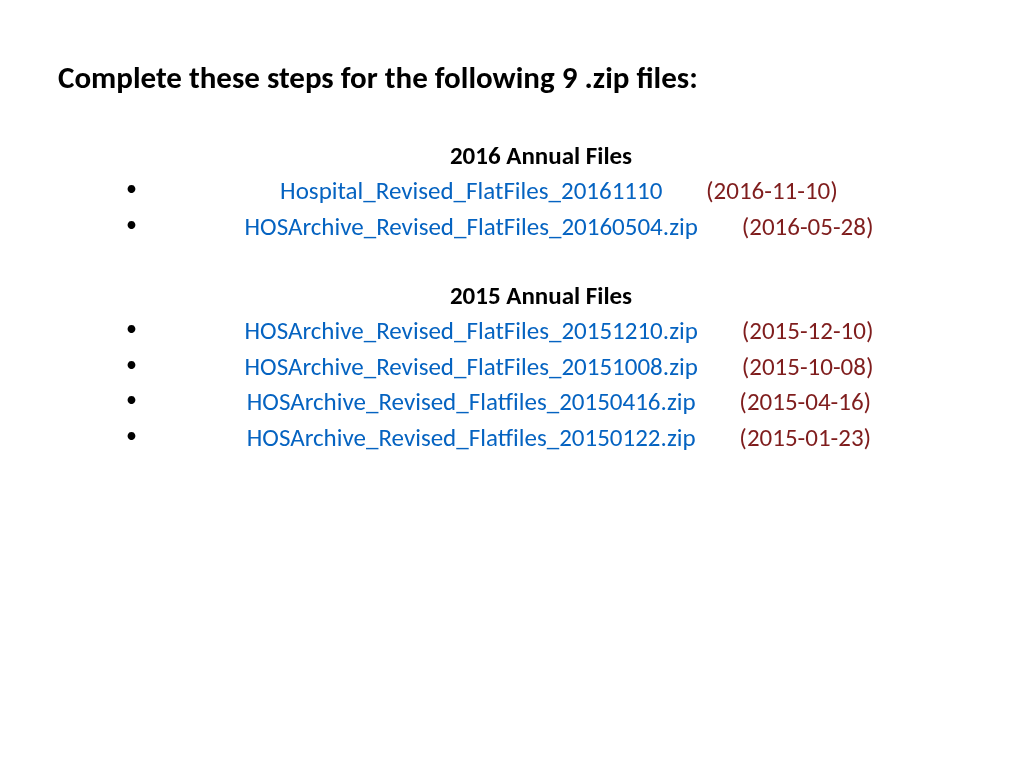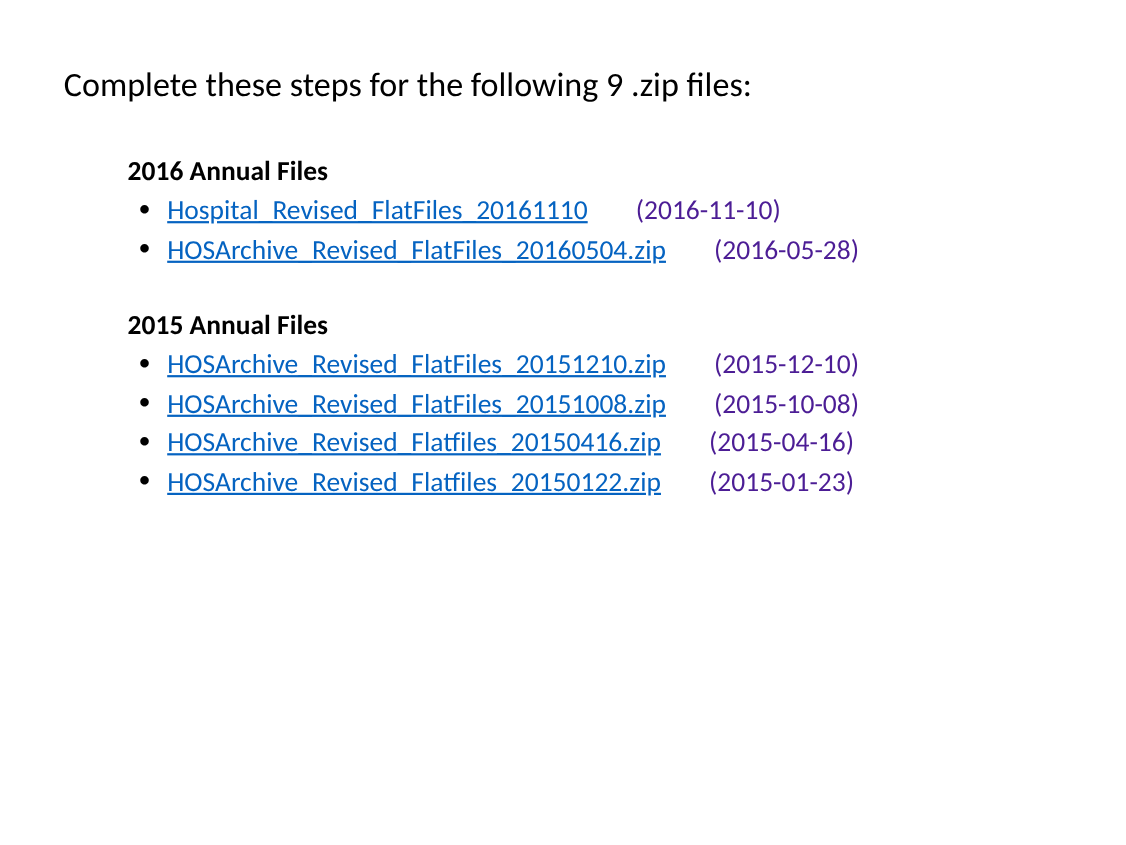--- a/index.html
+++ b/index.html
@@ -6,25 +6,26 @@
     body {
       width: 1024px;
       height: 768px;
       background: #fff;
       font-family: Calibri, "Segoe UI", Arial, sans-serif;
       color: #000;
       padding: 58px 58px 0 58px;
     }
     .title {
       font-size: 31px;
-      font-weight: 400;
+      font-weight: 700;
       margin-bottom: 44px;
     }
     .section {
       margin-left: 58px;
+      text-align: center;
     }
     .section-heading {
       font-size: 25px;
       font-weight: 700;
       margin-bottom: 2px;
     }
     ul {
       list-style: none;
       margin-bottom: 36px;
     }
@@ -36,24 +37,23 @@
     }
     li::before {
       content: "•";
       position: absolute;
       left: 10px;
       top: 0;
       font-size: 22px;
     }
     .link {
       color: #0563c1;
-      text-decoration: underline;
     }
     .date {
-      color: #4c1d95;
+      color: #7f1d1d;
       margin-left: 38px;
     }
   </style>
 </head>
 <body>
 
 <h1 class="title">Complete these steps for the following 9 .zip files:</h1>
 
 <div class="section">
   <div class="section-heading">2016 Annual Files</div>

